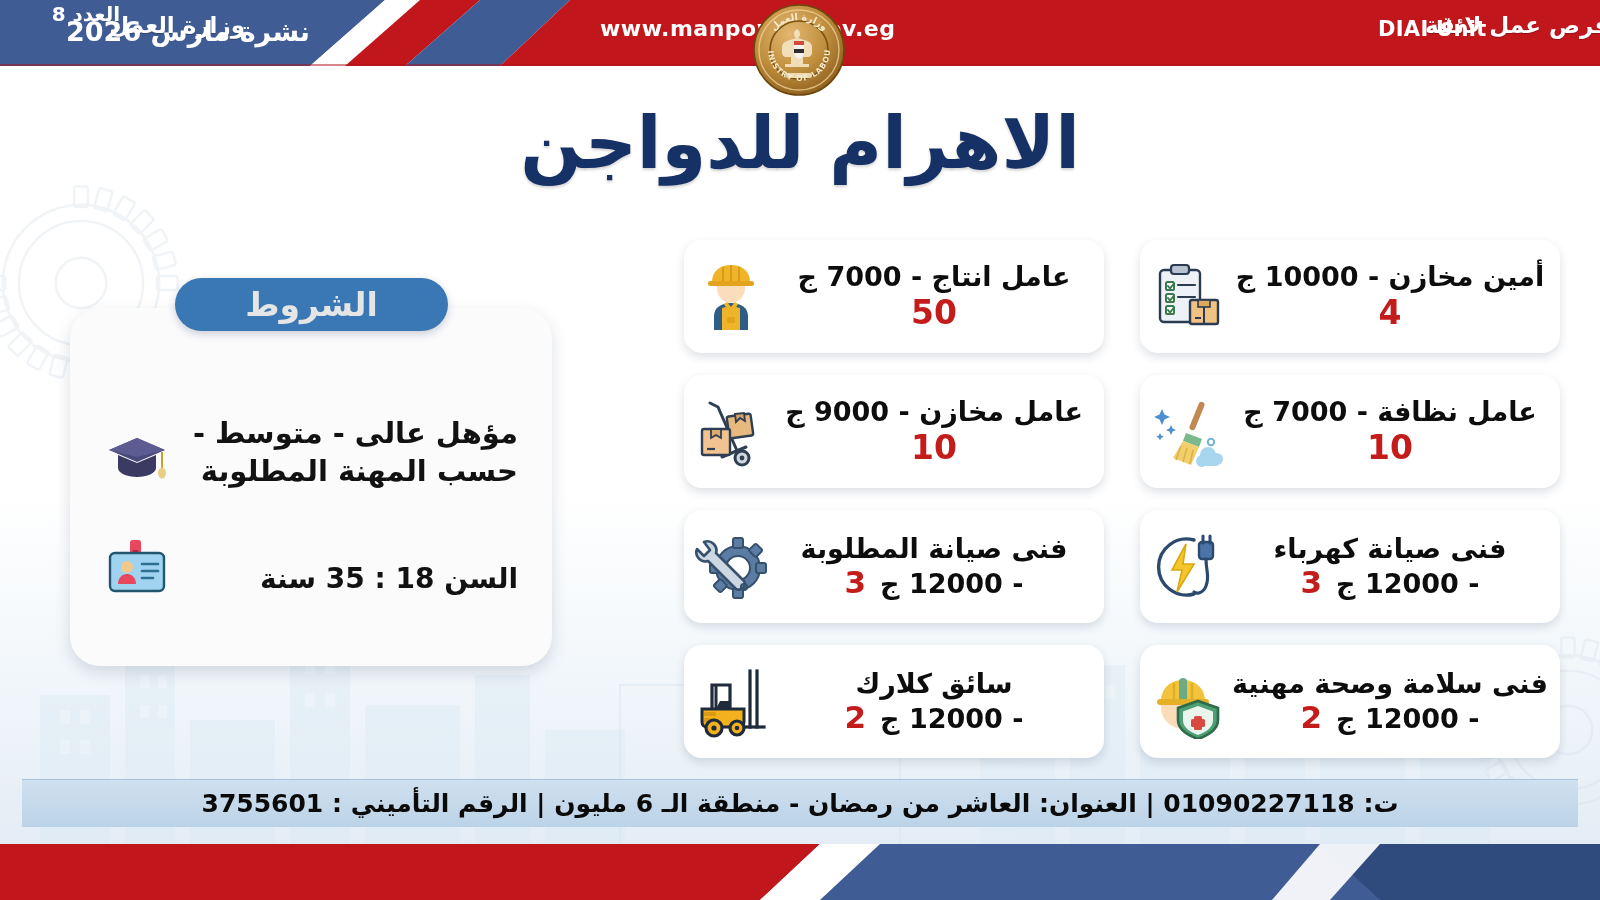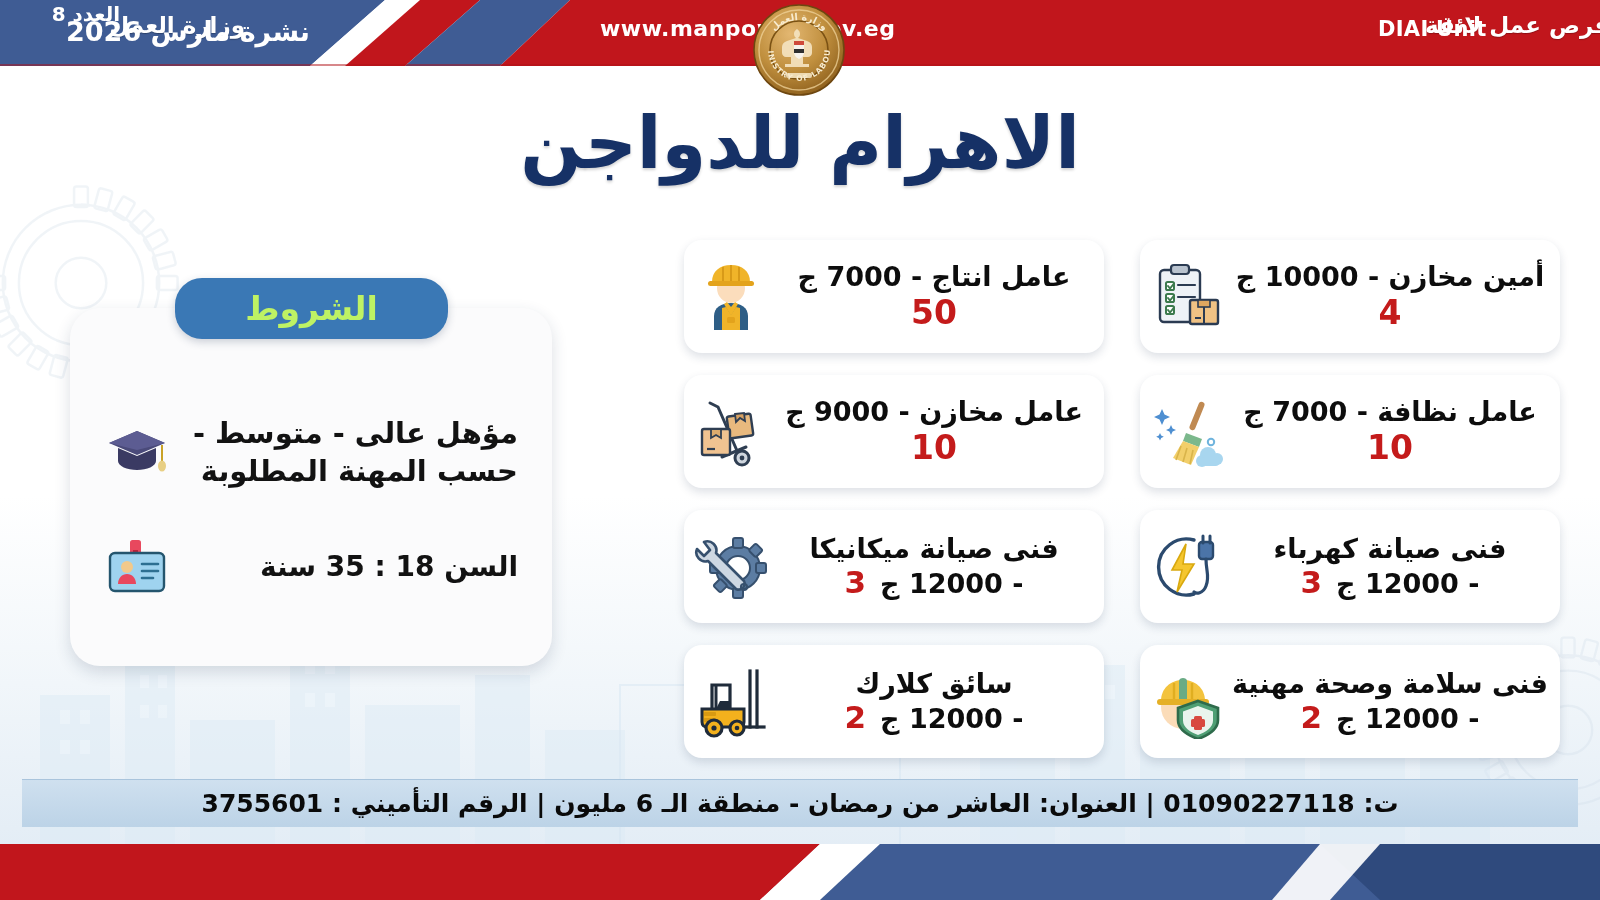--- a/index.html
+++ b/index.html
@@ -101,37 +101,37 @@
     flex-direction: column;
     justify-content: center;
     gap: 46px;
   }
 
   .cond-badge {
     position: absolute;
     left: 175px;
     top: 278px;
     width: 273px;
-    height: 61px;
+    height: 53px;
     background: #3a78b5;
     border-radius: 27px;
-    color: #bef264;
+    color: #e5e5e5;
     font-size: 33px;
     font-weight: bold;
     display: flex;
     align-items: center;
     justify-content: center;
     box-shadow: 0 3px 8px rgba(30,50,80,.22);
     z-index: 4;
   }
 
   .cond-row {
     display: flex;
     flex-direction: row;
-    align-items: center;
+    align-items: flex-end;
     gap: 16px;
   }
   .cond-icon { flex: 0 0 auto; width: 66px; height: 62px; }
   .cond-icon svg { display: block; }
   .cond-text {
     flex: 1 1 auto;
     font-size: 29px;
     font-weight: bold;
     color: #121212;
     line-height: 1.32;
@@ -565,21 +565,21 @@
             <line x1="53" y1="6" x2="53" y2="13"></line>
             <line x1="60" y1="6" x2="60" y2="13"></line>
           </g>
           <path d="M56 29 C56 42 60 46 56 56 C53 64 46 64 44 62" fill="none" stroke="#2b4a6e" stroke-width="3.2" stroke-linecap="round"></path>
         </svg>
       </div>
     </div>
 
     <div class="job-card">
       <div class="job-body">
-        <div class="job-line1">فنى صيانة ميكانيكا</div>
+        <div class="job-line1">فنى صيانة المطلوبة</div>
         <div class="job-line2">
           <span>- 12000 ج</span>
           <span class="job-count">3</span>
         </div>
       </div>
       <div class="job-icon">
         <svg width="74" height="74" viewBox="0 0 74 74">
           <g fill="#5c7da3" stroke="#36506e" stroke-width="2">
             <path d="M44 16 a22 22 0 0 1 0 44 a22 22 0 0 1 0 -44 z
                      M44 26 a12 12 0 0 0 0 24 a12 12 0 0 0 0 -24 z"></path>

